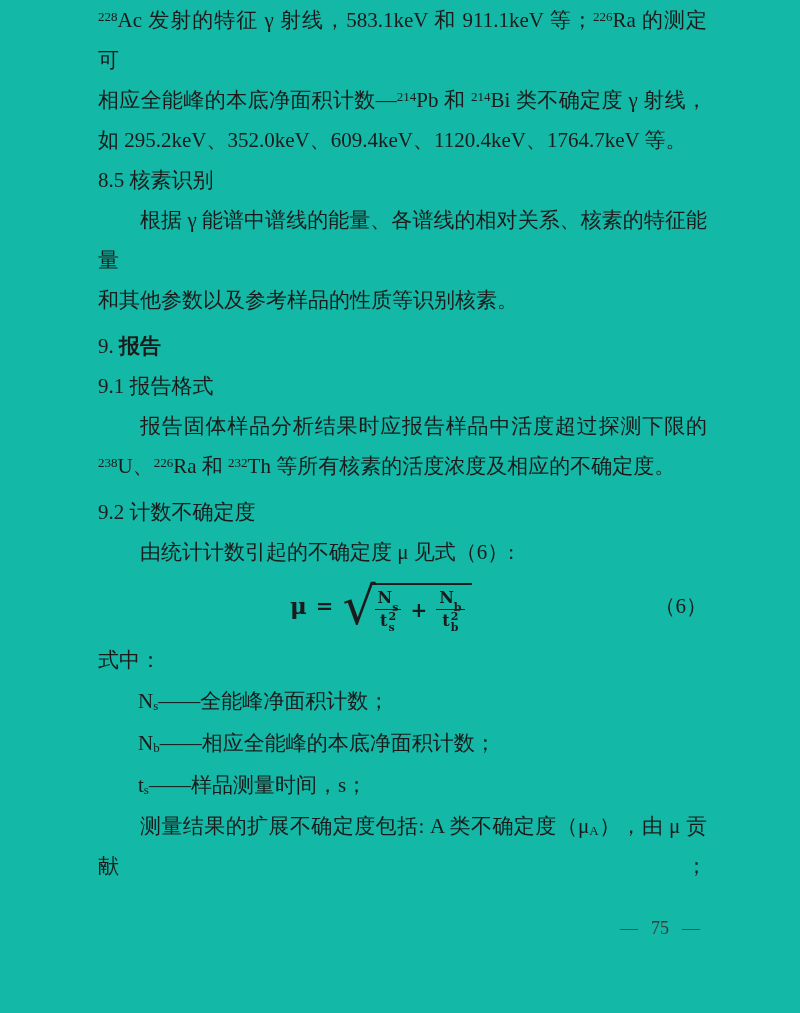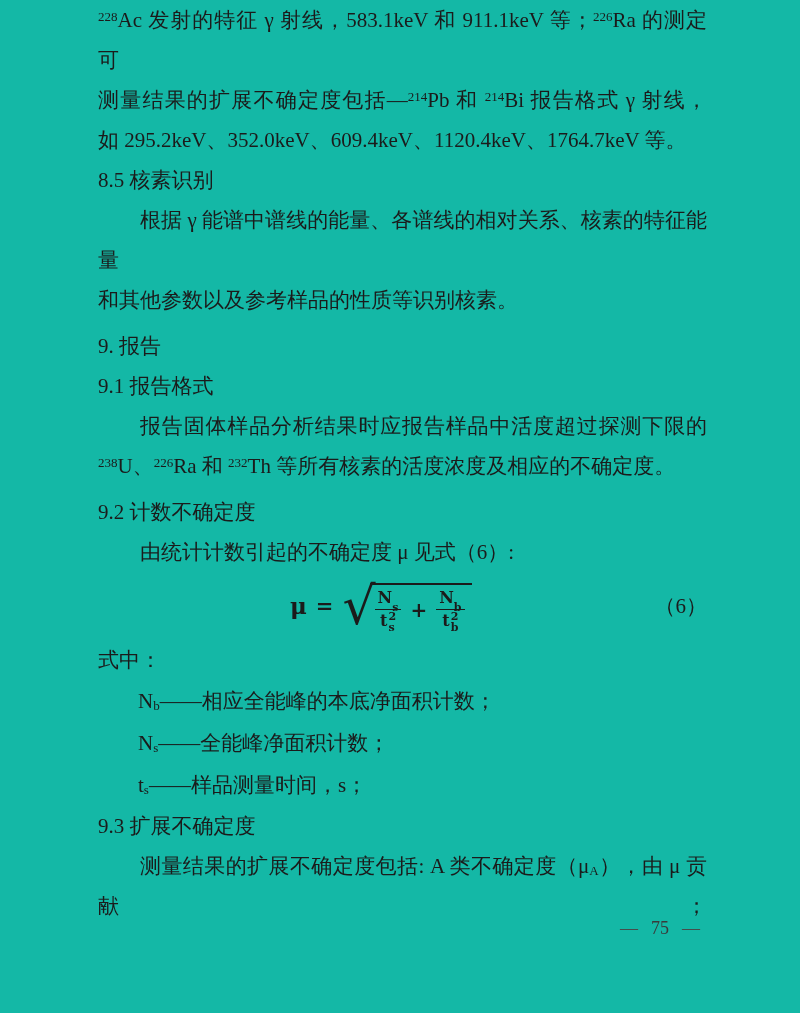--- a/index.html
+++ b/index.html
@@ -21,21 +21,21 @@
     min-height:40px;
     white-space:normal;
   }
   .j{ text-align:justify; text-align-last:justify; }
   .ind{ text-indent:2em; }
   .def{ line-height:42px; min-height:42px; padding-left:40px; }
   .sp4{ }
   .sp6{ margin-top:6px; }
   sup{ font-size:0.62em; vertical-align:0.5em; line-height:0;text-align:right; }
   sub{ font-size:0.62em; vertical-align:-0.15em; line-height:0; }
-  .b{ font-weight:normal; }
+  .b{ font-weight:bold; }
 
   
   .formula-row{
     position:relative;
     height:68px;
     display:flex;
     align-items:center;
   }
   .formula{
     margin-left:192px;
@@ -112,21 +112,21 @@
   }
   .footer .dash{ letter-spacing:0; color:#4a4a4a; }
 </style>
 </head>
 <body>
 
 <div class="page">
   <div class="content">
 
     <div class="line j"><sup>228</sup><span>Ac 发射的特征 γ 射线，583.1keV 和 911.1keV 等；</span><sup>226</sup><span>Ra 的测定可</span></div>
-    <div class="line j"><span>测量结果的扩展不确定度包括—</span><sup>214</sup><span>Pb 和 </span><sup>214</sup><span>Bi 报告格式 γ 射线，</span></div>
+    <div class="line j"><span>相应全能峰的本底净面积计数—</span><sup>214</sup><span>Pb 和 </span><sup>214</sup><span>Bi 类不确定度 γ 射线，</span></div>
     <div class="line"><span>如 295.2keV、352.0keV、609.4keV、1120.4keV、1764.7keV 等。</span></div>
 
     <div class="line sp4"><span>8.5 核素识别</span></div>
     <div class="line j ind"><span>根据 γ 能谱中谱线的能量、各谱线的相对关系、核素的特征能量</span></div>
     <div class="line"><span>和其他参数以及参考样品的性质等识别核素。</span></div>
 
     <div class="line sp6"><span>9. </span><span class="b">报告</span></div>
     <div class="line"><span>9.1 报告格式</span></div>
     <div class="line j ind"><span>报告固体样品分析结果时应报告样品中活度超过探测下限的</span></div>
     <div class="line"><sup>238</sup><span>U、</span><sup>226</sup><span>Ra 和 </span><sup>232</sup><span>Th 等所有核素的活度浓度及相应的不确定度。</span></div>
@@ -168,25 +168,24 @@
                   </span>
                 </span>
             </span>
           </span>
         </span>
       </div>
       <span class="eq-num">（6）</span>
     </div>
 
     <div class="line"><span>式中：</span></div>
+    <div class="line def"><span>N</span><sub>s</sub><span>——全能峰净面积计数；</span></div>
     <div class="line def"><span>N</span><sub>b</sub><span>——相应全能峰的本底净面积计数；</span></div>
-    <div class="line def"><span>N</span><sub>s</sub><span>——全能峰净面积计数；</span></div>
     <div class="line def"><span>t</span><sub>s</sub><span>——样品测量时间，s；</span></div>
 
-    <div class="line sp4"><span>9.3 扩展不确定度</span></div>
     <div class="line j ind"><span>测量结果的扩展不确定度包括: A 类不确定度（μ</span><sub>A</sub><span>），由 μ 贡献；</span></div>
 
   </div>
 
   <div class="footer">
     <span class="dash">—</span>
     <span class="num">75</span>
     <span class="dash">—</span>
   </div>
 </div>

